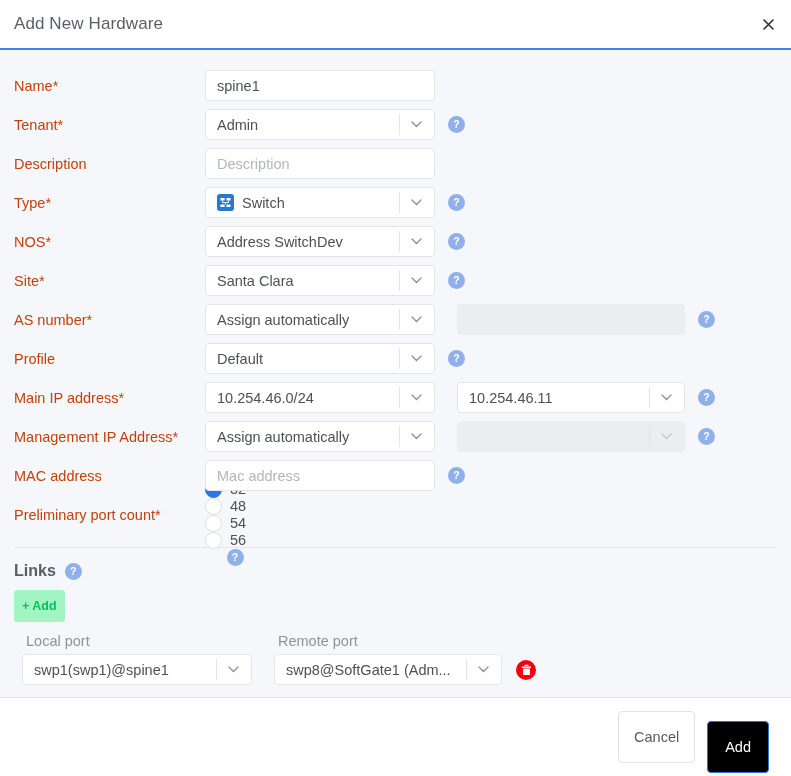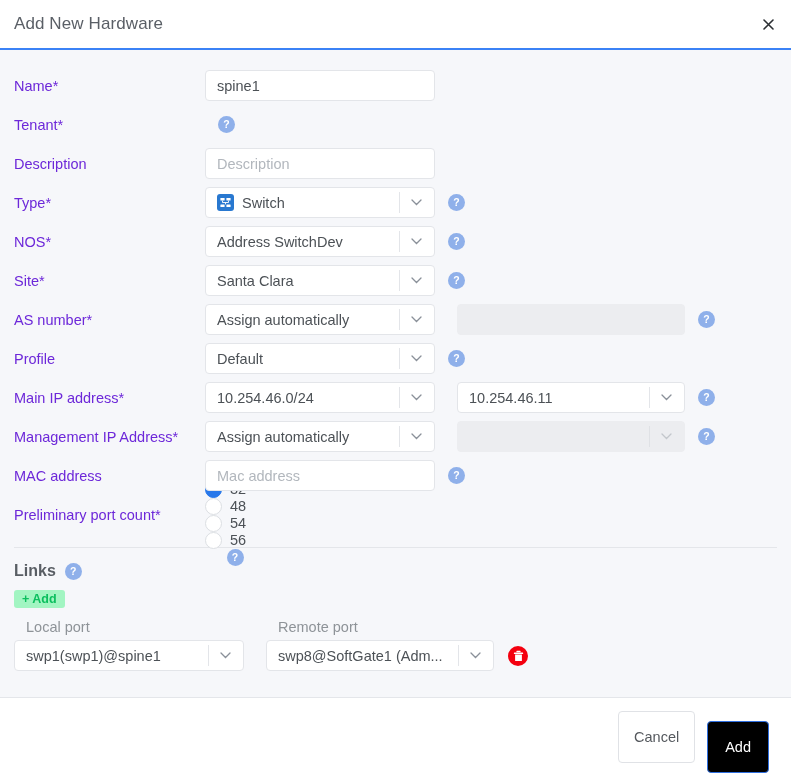--- a/index.html
+++ b/index.html
@@ -45,21 +45,21 @@
     overflow: hidden;
     position: relative;
   }
   .form-row {
     display: flex; align-items: center;
     height: 39px;
     padding-left: 14px;
   }
   .f-label {
     width: 191px; flex: 0 0 191px;
-    font-size: 14.5px; color: #6d28d9;
+    font-size: 14.5px; color: #c2410c;
     white-space: nowrap;
   }
   
   .ctrl {
     height: 31px;
     background: #ffffff;
     border: 1px solid #e3e5e9;
     border-radius: 4px;
     display: flex; align-items: center;
     font-size: 14.5px; color: #4c5156;
@@ -120,31 +120,31 @@
   }
   
   .links-head {
     display: flex; align-items: center;
     padding: 14px 0 0 14px;
   }
   .links-title { font-size: 16px; color: #595e64; font-weight: 700; }
   .addbtn {
     margin: 10px 0 0 14px;
     display: inline-flex; align-items: center;
-    height: 18px; padding: 0 8px;
+    height: 32px; padding: 0 8px;
     background: #a2f5c2; border-radius: 3px;
     color: #0bbf5e; font-size: 12.5px; font-weight: 700;
     cursor: pointer; user-select: none;
   }
   .port-head {
     display: flex; padding: 11px 0 0 14px; margin-left: 12px;
   }
   .port-head .ph-cell { font-size: 14.5px; color: #8e9398; }
   .port-row { display: flex; align-items: center; padding: 5px 0 0 14px; }
-  .ctrl.p1 { width: 230px; flex: 0 0 230px; }
+  .ctrl.p1 { width: 230px; flex: 0 0 230px; margin-left: 8px; }
   .ctrl.p2 { width: 228px; flex: 0 0 228px; }
   .trash {
     width: 20px; height: 20px; flex: 0 0 20px;
     border-radius: 50%; background: #f4000f;
     margin-left: 14px;
     display: flex; align-items: center; justify-content: center;
     cursor: pointer;
   }
   .trash svg { display: block; }
   
@@ -188,20 +188,28 @@
     <div class="form-row">
       <div class="f-label">Name*</div>
       <div class="ctrl w1">
         <span class="val">spine1</span>
       </div>
     </div>
 
     
     <div class="form-row">
       <div class="f-label">Tenant*</div>
+      <div class="ctrl w1">
+        <span class="val">Admin</span>
+        <span class="caret">
+          <svg width="11" height="7" viewBox="0 0 11 7">
+              <path d="M1 1 L5.5 5.5 L10 1" stroke="#8a9099" stroke-width="1.3" fill="none" stroke-linecap="round"></path>
+            </svg>
+        </span>
+      </div>
       <div class="help">?</div>
     </div>
 
     
     <div class="form-row">
       <div class="f-label">Description</div>
       <div class="ctrl w1">
         <span class="val ph">Description</span>
       </div>
     </div>

